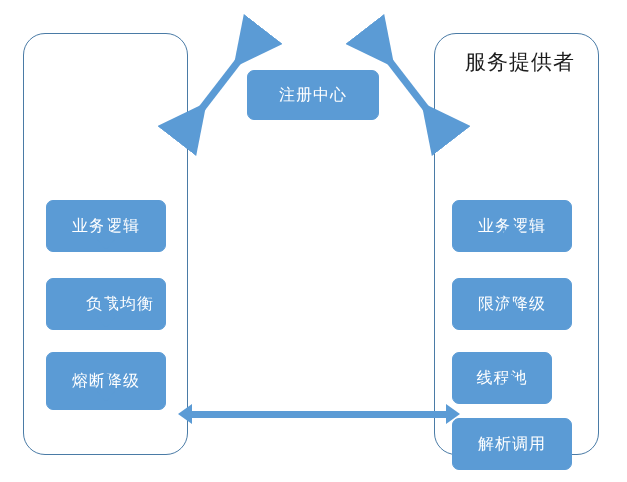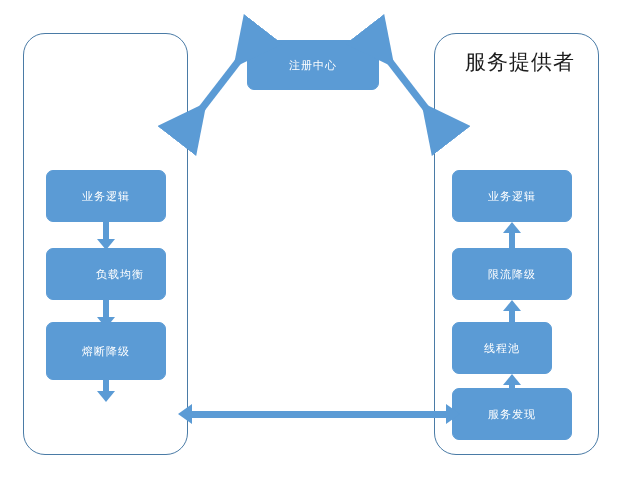--- a/index.html
+++ b/index.html
@@ -39,26 +39,27 @@
   }
 
   
   .node {
     position: absolute;
     box-sizing: border-box;
     background: #5b9bd5;
     border: 1px solid #5b9bd5;
     border-radius: 7px;
     color: #ffffff;
-    font-size: 11px;
+    font-size: 16px;
     letter-spacing: 1px;
     display: flex;
     align-items: center;
     justify-content: center;
     white-space: nowrap;
+    margin-top: 30px;
   }
 
   
   .varrow {
     position: absolute;
     width: 18px;
   }
   .varrow .shaft {
     position: absolute;
     left: 6px;
@@ -176,21 +177,21 @@
       <div class="head"></div>
   </div>
 
   <div class="node" style="left:452px; top:322px; width:100px; height:52px;">线程池</div>
 
   <div class="varrow up" style="left:503px; top:374px; height:28px;">
     <div class="shaft"></div>
       <div class="head"></div>
   </div>
 
-  <div class="node" style="left:452px; top:388px; width:120px; height:52px;">服务发现</div>
+  <div class="node" style="left:452px; top:388px; width:120px; height:52px;">解析调用</div>
 
   <div class="harrow" style="left:178px; top:404px; width:282px;">
     <div class="head-l"></div>
     <div class="shaft"></div>
     <div class="head-r"></div>
   </div>
 
   <svg class="diag" style="left:186px; top:40px;" width="70" height="90" viewBox="0 0 70 90">
     <defs>
       <marker id="mA" markerWidth="7" markerHeight="7" refX="3.2" refY="3.5" orient="auto" markerUnits="strokeWidth">

